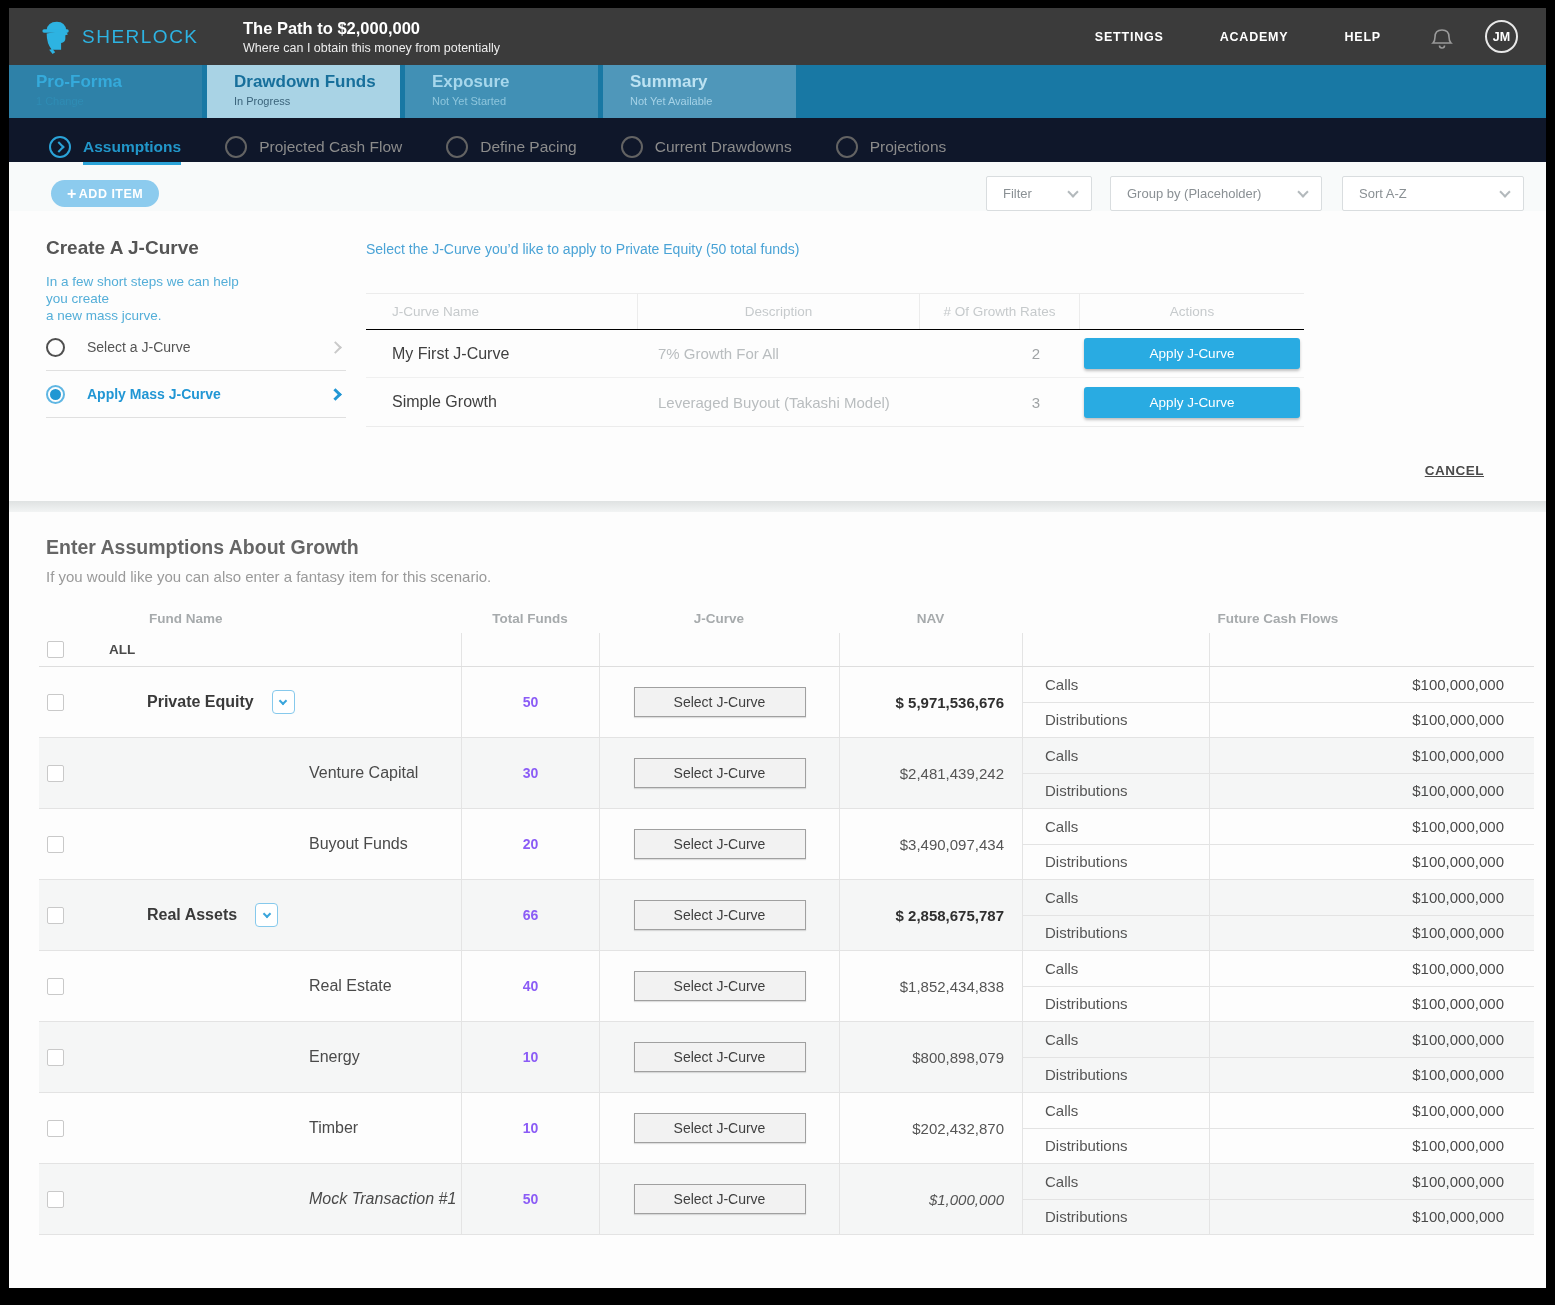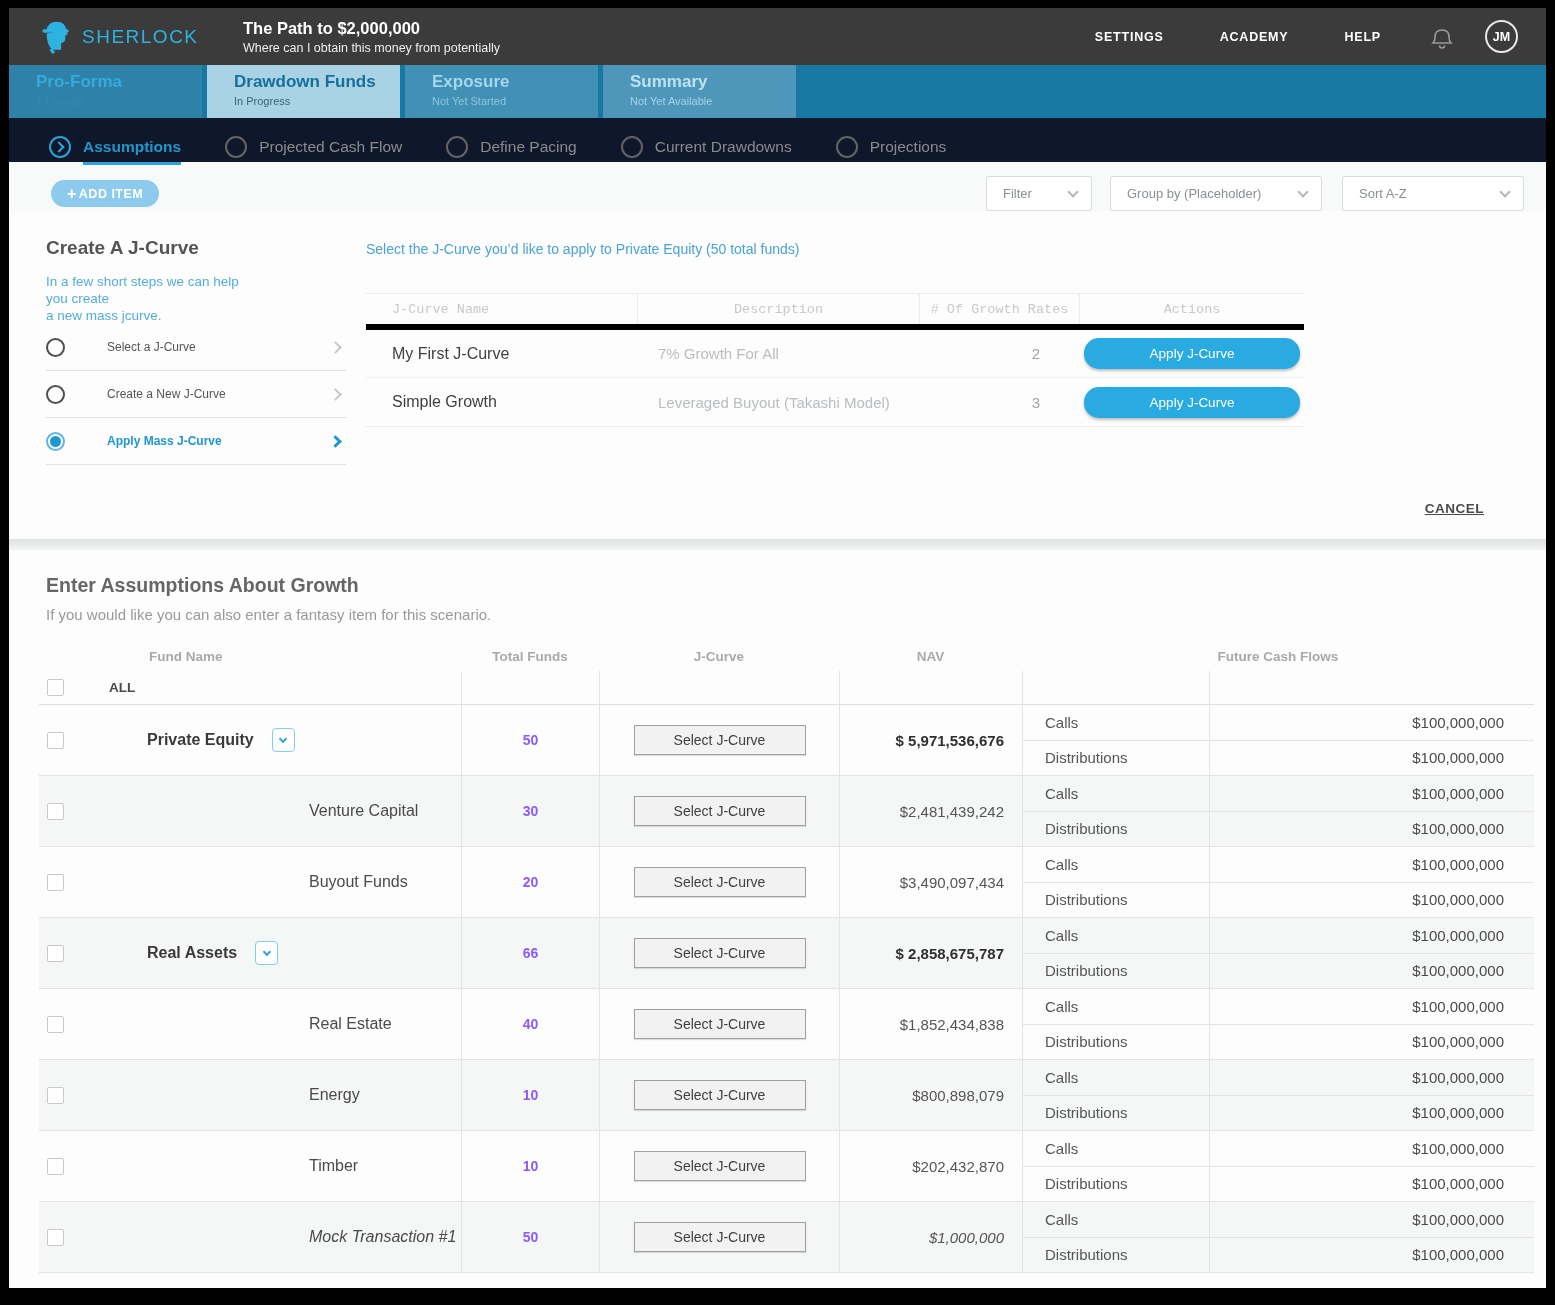--- a/index.html
+++ b/index.html
@@ -53,41 +53,41 @@
   .sel.w2 { width:212px; margin-right:20px; }
   .sel.w3 { width:182px; }
 
   
   .panel { background:#fdfdfd; padding:26px 30px 0 37px; display:flex; }
   .panel-left { width:300px; flex:none; }
   .panel-left h2 { font-size:19px; color:#555; }
   .panel-desc { margin-top:14px; color:#54aed8; font-size:13.5px; line-height:17px; }
   .opt { display:flex; align-items:center; height:47px; border-bottom:1px solid #e0e0e0; cursor:pointer; }
   .radio { width:19px; height:19px; border:2px solid #4f4f4f; border-radius:50%; flex:none; position:relative; }
-  .opt .olbl { font-size:12px; color:#555; margin-left:42px;text-align:right; }
+  .opt .olbl { font-size:14px; color:#555; margin-left:22px;text-align:right; }
   .opt .chev { margin-left:auto; margin-right:6px; width:9px; height:9px; border-color:#c9c9c9; }
   .opt.selected .radio { border-color:#5fb6e3; }
   .opt.selected .radio::after { content:""; position:absolute; inset:2px; border-radius:50%; background:#1f97d3; }
   .opt.selected .olbl { color:#2196d4; font-weight:bold; }
   .opt.selected .chev { border-color:#2196d4; border-width:3px; }
 
   .panel-right { width:938px; margin-left:20px; }
   .jc-caption { color:#4aa3d6; font-size:14px; margin-top:4px; }
   .jc-table { margin-top:36px; border-bottom:1px solid #ececec; }
   .jc-row { display:grid; grid-template-columns:272px 282px 160px 224px; align-items:center; }
-  .jc-head { height:37px; border-top:1px solid #ececec; border-bottom:6px solid #000000;font-family:Liberation Mono, monospace; }
+  .jc-head { height:37px; border-top:1px solid #ececec; border-bottom:1px solid #000000; }
   .jc-head > div { color:#c6cacc; font-size:13.5px; height:100%; display:flex; align-items:center; justify-content:center; border-right:1px solid #ececec; }
   .jc-head > div:first-child { justify-content:flex-start; padding-left:26px; }
   .jc-head > div:last-child { border-right:none; }
   .jc-body { height:48px; border-bottom:1px solid #f0f0f0; }
   .jc-body:last-child { border-bottom:none; }
   .jc-name { font-size:16px; color:#3f3f3f; padding-left:26px; }
   .jc-desc { font-size:15px; color:#b9bdbf; padding-left:20px; }
   .jc-count { font-size:15px; color:#9fa3a5; text-align:right; padding-right:40px; }
-  .apply-btn { width:216px; height:31px; background:#29abe2; color:#fff; border:none; border-radius:15px;
+  .apply-btn { width:216px; height:31px; background:#29abe2; color:#fff; border:none; border-radius:3px;
                font-size:13.5px; cursor:pointer; box-shadow:0 2px 3px rgba(0,0,0,0.25); margin-left:4px; }
   .cancel-row { text-align:right; padding:34px 62px 22px 0; background:#fdfdfd; }
   .cancel { font-size:13.5px; color:#4a4a4a; letter-spacing:0.5px; text-decoration:underline; cursor:pointer; font-weight:bold; }
 
   .band { height:11px; background:linear-gradient(#dfe2e2,#f2f4f4); }
 
   
   .growth { padding:24px 6px 0 0; background:#fdfdfd; }
   .growth h2 { font-size:19.5px; color:#666; padding-left:37px; }
   .growth .gsub { font-size:15px; color:#9a9a9a; margin-top:9px; padding-left:37px; }
@@ -228,25 +228,20 @@
       <div class="panel-desc">
         <div>In a few short steps we can help</div>
         <div>you create</div>
         <div>a new mass jcurve.</div>
       </div>
       <div class="opt">
         <span class="radio"></span>
         <span class="olbl">Select a J-Curve</span>
         <span class="chev right"></span>
       </div>
-      <div class="opt">
-        <span class="radio"></span>
-        <span class="olbl">Create a New J-Curve</span>
-        <span class="chev right"></span>
-      </div>
       <div class="opt selected">
         <span class="radio"></span>
         <span class="olbl">Apply Mass J-Curve</span>
         <span class="chev right"></span>
       </div>
     </div>
     <div class="panel-right">
       <div class="jc-caption">Select the J-Curve you’d like to apply to Private Equity (50 total funds)</div>
       <div class="jc-table">
         <div class="jc-row jc-head">

